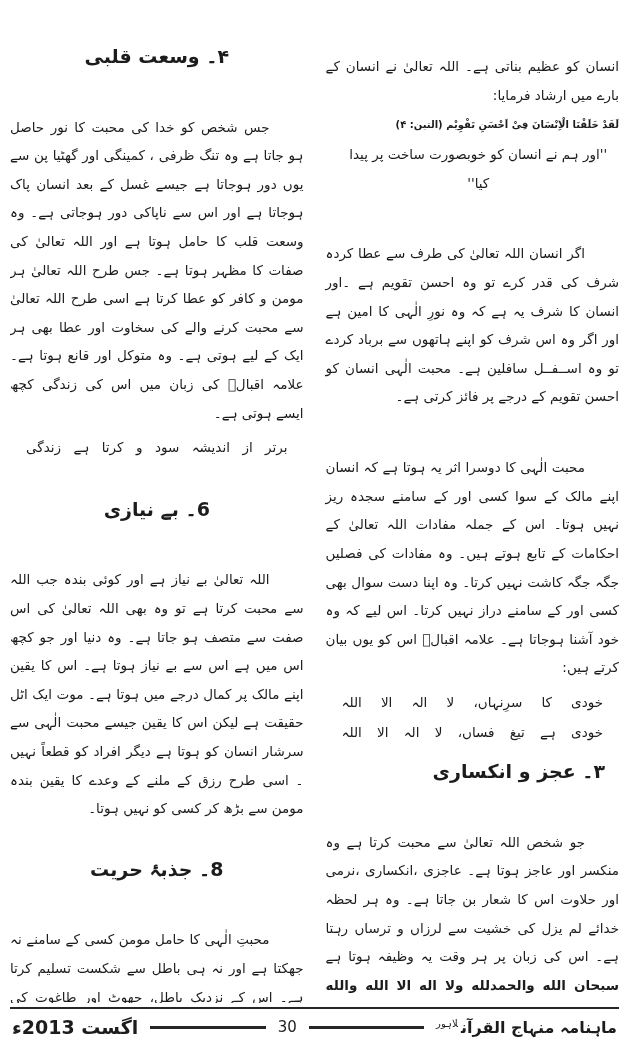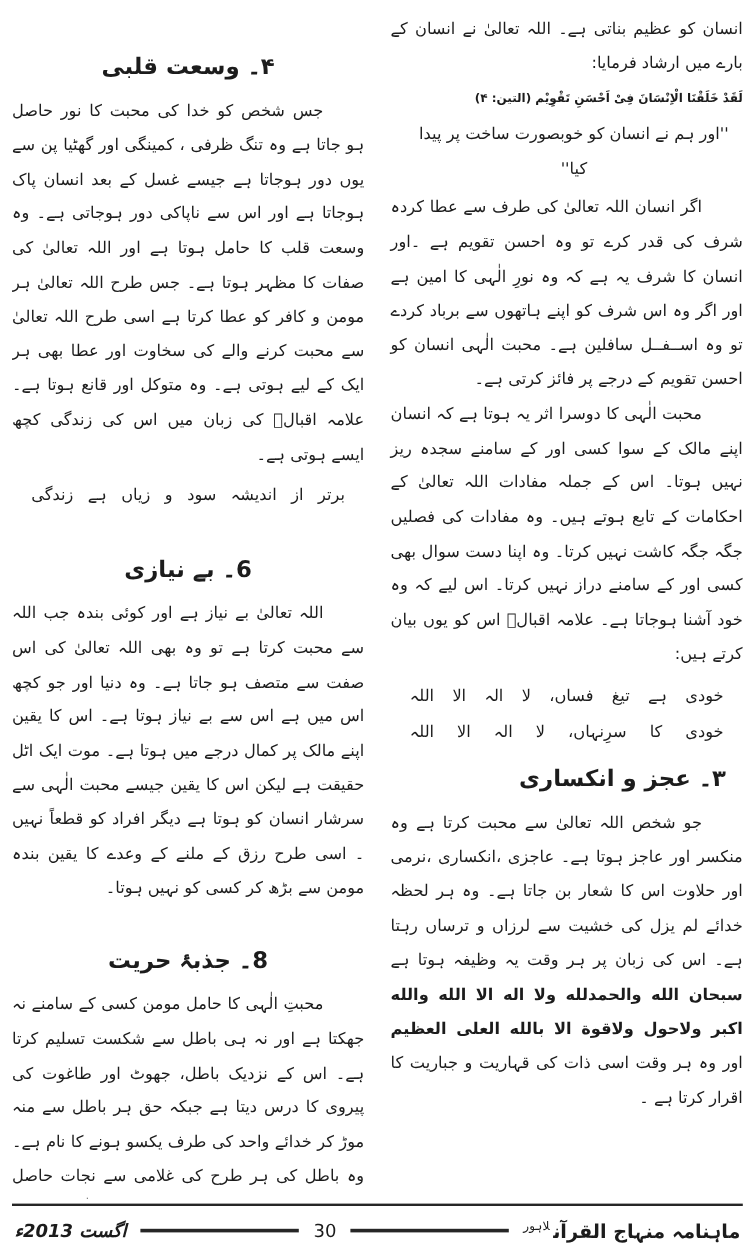--- a/index.html
+++ b/index.html
@@ -22,21 +22,21 @@
     gap:22px;
     overflow:hidden;
   }
   .col {
     flex:1 1 0;
     direction:rtl;
     text-align:justify;
     font-size:13.5px;
     line-height:2.12;
   }
-  .col p { text-align:justify; }
+  .col p { text-align:justify;margin-top:42px; }
   p.indent { text-indent:34px; }
   .heading {
     font-weight:bold;
     font-size:19px;
     line-height:1.5;
     margin:10px 0 8px 0;
   }
   .heading.centered { text-align:center;margin-top:32px; }
   .heading.right { text-align:right; padding-right:14px; }
   .quran-verse {
@@ -73,24 +73,23 @@
     gap:12px;
     padding:0 2px;
   }
   .footer .fline {
     flex:1 1 auto;
     height:3px;
     background:#262626;
   }
   .footer-date {
     font-weight:bold;
-    font-size:15px;
+    font-size:19px;
     white-space:nowrap;
     direction:rtl;
-    font-style:italic;
   }
   .footer-page { font-size:15px; white-space:nowrap; }
   .footer-mag {
     font-weight:bold;
     font-size:16px;
     white-space:nowrap;
     direction:rtl;
   }
   .footer-mag .city {
     font-size:10px;
@@ -109,38 +108,38 @@
 
     <div class="col">
       <p>انسان کو عظیم بناتی ہے۔ اللہ تعالیٰ نے انسان کے بارے میں ارشاد فرمایا:</p>
       <div class="quran-verse">لَقَدْ خَلَقْنَا الْاِنْسَانَ فِیْ اَحْسَنِ تَقْوِیْم (التین: ۴)</div>
       <div class="translation">''اور ہم نے انسان کو خوبصورت ساخت پر پیدا کیا''</div>
       <p class="indent">اگر انسان اللہ تعالیٰ کی طرف سے عطا کردہ شرف کی قدر کرے تو وہ احسن تقویم ہے ۔اور انسان کا شرف یہ ہے کہ وہ نورِ الٰہی کا امین ہے اور اگر وہ اس شرف کو اپنے ہاتھوں سے برباد کردے تو وہ اســفــل سافلین ہے۔ محبت الٰہی انسان کو احسن تقویم کے درجے پر فائز کرتی ہے۔</p>
 
       <p class="indent">محبت الٰہی کا دوسرا اثر یہ ہوتا ہے کہ انسان اپنے مالک کے سوا کسی اور کے سامنے سجدہ ریز نہیں ہوتا۔ اس کے جملہ مفادات اللہ تعالیٰ کے احکامات کے تابع ہوتے ہیں۔ وہ مفادات کی فصلیں جگہ جگہ کاشت نہیں کرتا۔ وہ اپنا دست سوال بھی کسی اور کے سامنے دراز نہیں کرتا۔ اس لیے کہ وہ خود آشنا ہوجاتا ہے۔ علامہ اقبالؒ اس کو یوں بیان کرتے ہیں:</p>
 
       <div class="couplet">
+        <div class="couplet-line">خودی کا سرِنہاں، لا الہ الا اللہ</div>
         <div class="couplet-line">خودی ہے تیغ فساں، لا الہ الا اللہ</div>
-        <div class="couplet-line">خودی کا سرِنہاں، لا الہ الا اللہ</div>
       </div>
 
       <h2 class="heading right">۳۔ عجز و انکساری</h2>
       <p class="indent">
         <span>جو شخص اللہ تعالیٰ سے محبت کرتا ہے وہ منکسر اور عاجز ہوتا ہے۔ عاجزی ،انکساری ،نرمی اور حلاوت اس کا شعار بن جاتا ہے۔ وہ ہر لحظہ خدائے لم یزل کی خشیت سے لرزاں و ترساں رہتا ہے۔ اس کی زبان پر ہر وقت یہ وظیفہ ہوتا ہے</span>
         <span class="dhikr">سبحان الله والحمدلله ولا اله الا الله والله اكبر ولاحول ولاقوة الا بالله العلی العظیم</span>
         <span>اور وہ ہر وقت اسی ذات کی قہاریت و جباریت کا اقرار کرتا ہے ۔</span>
       </p>
     </div>
 
     <div class="col">
       <h2 class="heading centered">۴۔ وسعت قلبی</h2>
       <p class="indent">جس شخص کو خدا کی محبت کا نور حاصل ہو جاتا ہے وہ تنگ ظرفی ، کمینگی اور گھٹیا پن سے یوں دور ہوجاتا ہے جیسے غسل کے بعد انسان پاک ہوجاتا ہے اور اس سے ناپاکی دور ہوجاتی ہے۔ وہ وسعت قلب کا حامل ہوتا ہے اور اللہ تعالیٰ کی صفات کا مظہر ہوتا ہے۔ جس طرح اللہ تعالیٰ ہر مومن و کافر کو عطا کرتا ہے اسی طرح اللہ تعالیٰ سے محبت کرنے والے کی سخاوت اور عطا بھی ہر ایک کے لیے ہوتی ہے۔ وہ متوکل اور قانع ہوتا ہے۔ علامہ اقبالؒ کی زبان میں اس کی زندگی کچھ ایسے ہوتی ہے۔</p>
 
       <div class="couplet">
-        <div class="couplet-line">برتر از اندیشہ سود و زیاں ہے زندگی</div>
+        <div class="couplet-line">برتر از اندیشہ سود و کرتا ہے زندگی</div>
       </div>
 
       <h2 class="heading centered">6۔ بے نیازی</h2>
       <p class="indent">اللہ تعالیٰ بے نیاز ہے اور کوئی بندہ جب اللہ سے محبت کرتا ہے تو وہ بھی اللہ تعالیٰ کی اس صفت سے متصف ہو جاتا ہے۔ وہ دنیا اور جو کچھ اس میں ہے اس سے بے نیاز ہوتا ہے۔ اس کا یقین اپنے مالک پر کمال درجے میں ہوتا ہے۔ موت ایک اٹل حقیقت ہے لیکن اس کا یقین جیسے محبت الٰہی سے سرشار انسان کو ہوتا ہے دیگر افراد کو قطعاً نہیں ۔ اسی طرح رزق کے ملنے کے وعدے کا یقین بندہ مومن سے بڑھ کر کسی کو نہیں ہوتا۔</p>
 
       <h2 class="heading centered">8۔ جذبۂ حریت</h2>
       <p class="indent">محبتِ الٰہی کا حامل مومن کسی کے سامنے نہ جھکتا ہے اور نہ ہی باطل سے شکست تسلیم کرتا ہے۔ اس کے نزدیک باطل، جھوٹ اور طاغوت کی پیروی کا درس دیتا ہے جبکہ حق ہر باطل سے منہ موڑ کر خدائے واحد کی طرف یکسو ہونے کا نام ہے۔ وہ باطل کی ہر طرح کی غلامی سے نجات حاصل کرکے حقیقی آزادی کو پا لیتا ہے۔ محبتِ الٰہی</p>
     </div>
 
   </div>

